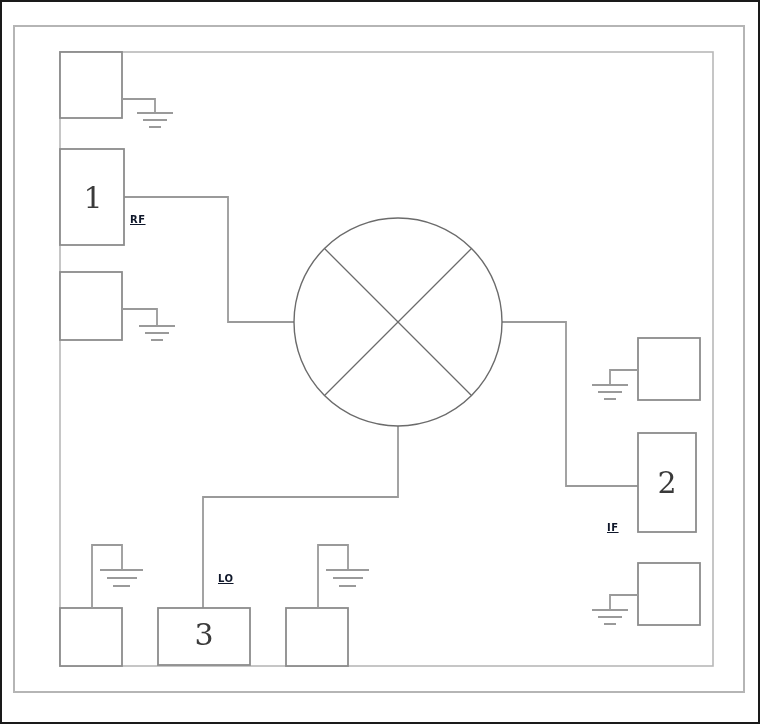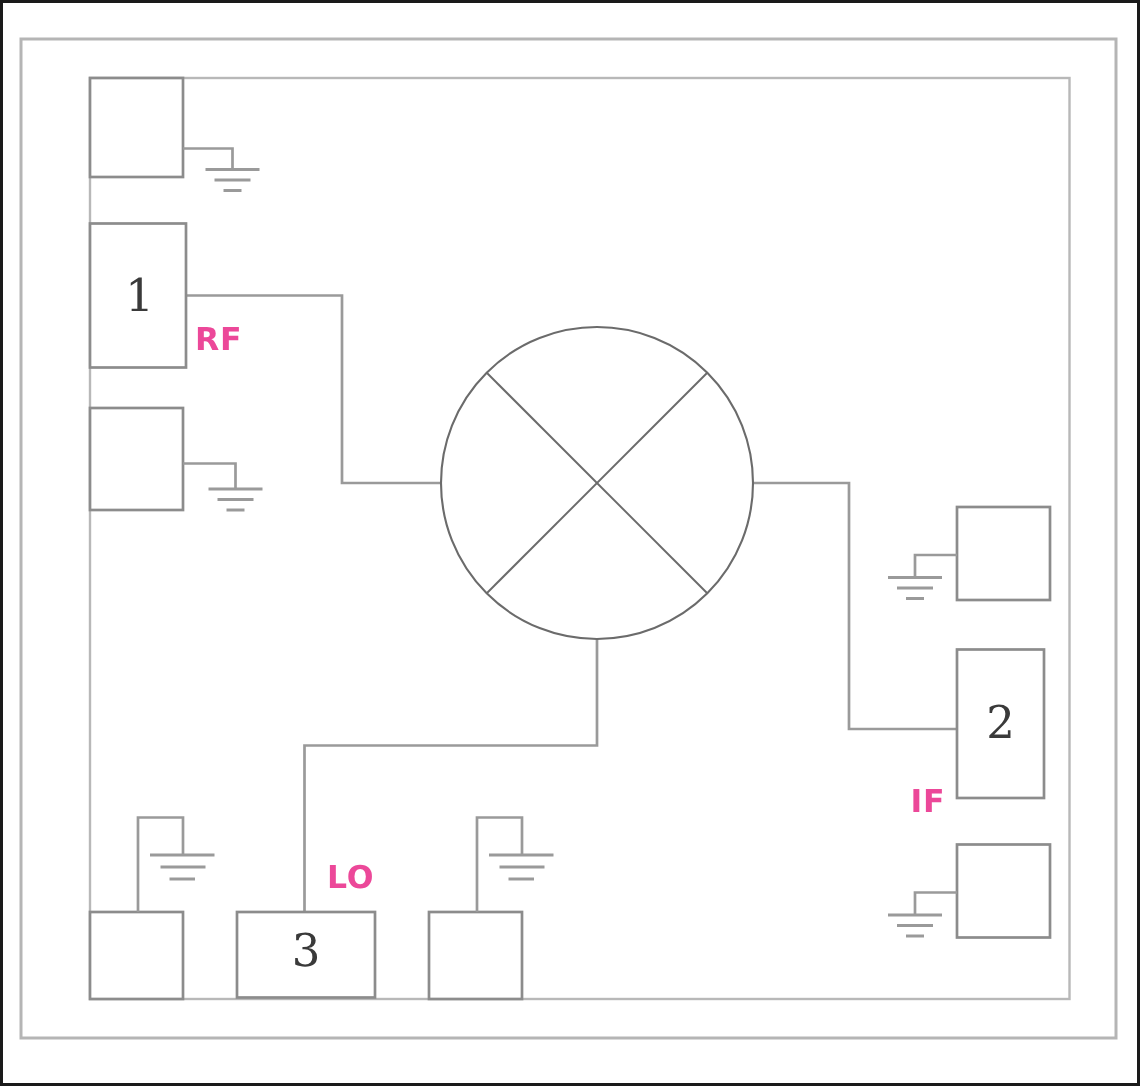--- a/index.html
+++ b/index.html
@@ -25,24 +25,25 @@
     border: 2px solid #1a1a1a;
   }
   #schematic-svg {
     position: absolute;
     left: 0; top: 0;
   }
   .port-label {
     position: absolute;
     font-family: "DejaVu Sans", sans-serif;
     font-weight: bold;
-    font-size: 21px;
-    color: #ec4899;
+    font-size: 10px;
+    color: #0f172a;
     letter-spacing: 0.5px;
     white-space: nowrap;
+    text-decoration: underline;
   }
   .box-number {
     position: absolute;
     font-family: "DejaVu Serif", serif;
     font-size: 30px;
     color: #3a3a3a;
     white-space: nowrap;
     text-align: center;
   }
 </style>

